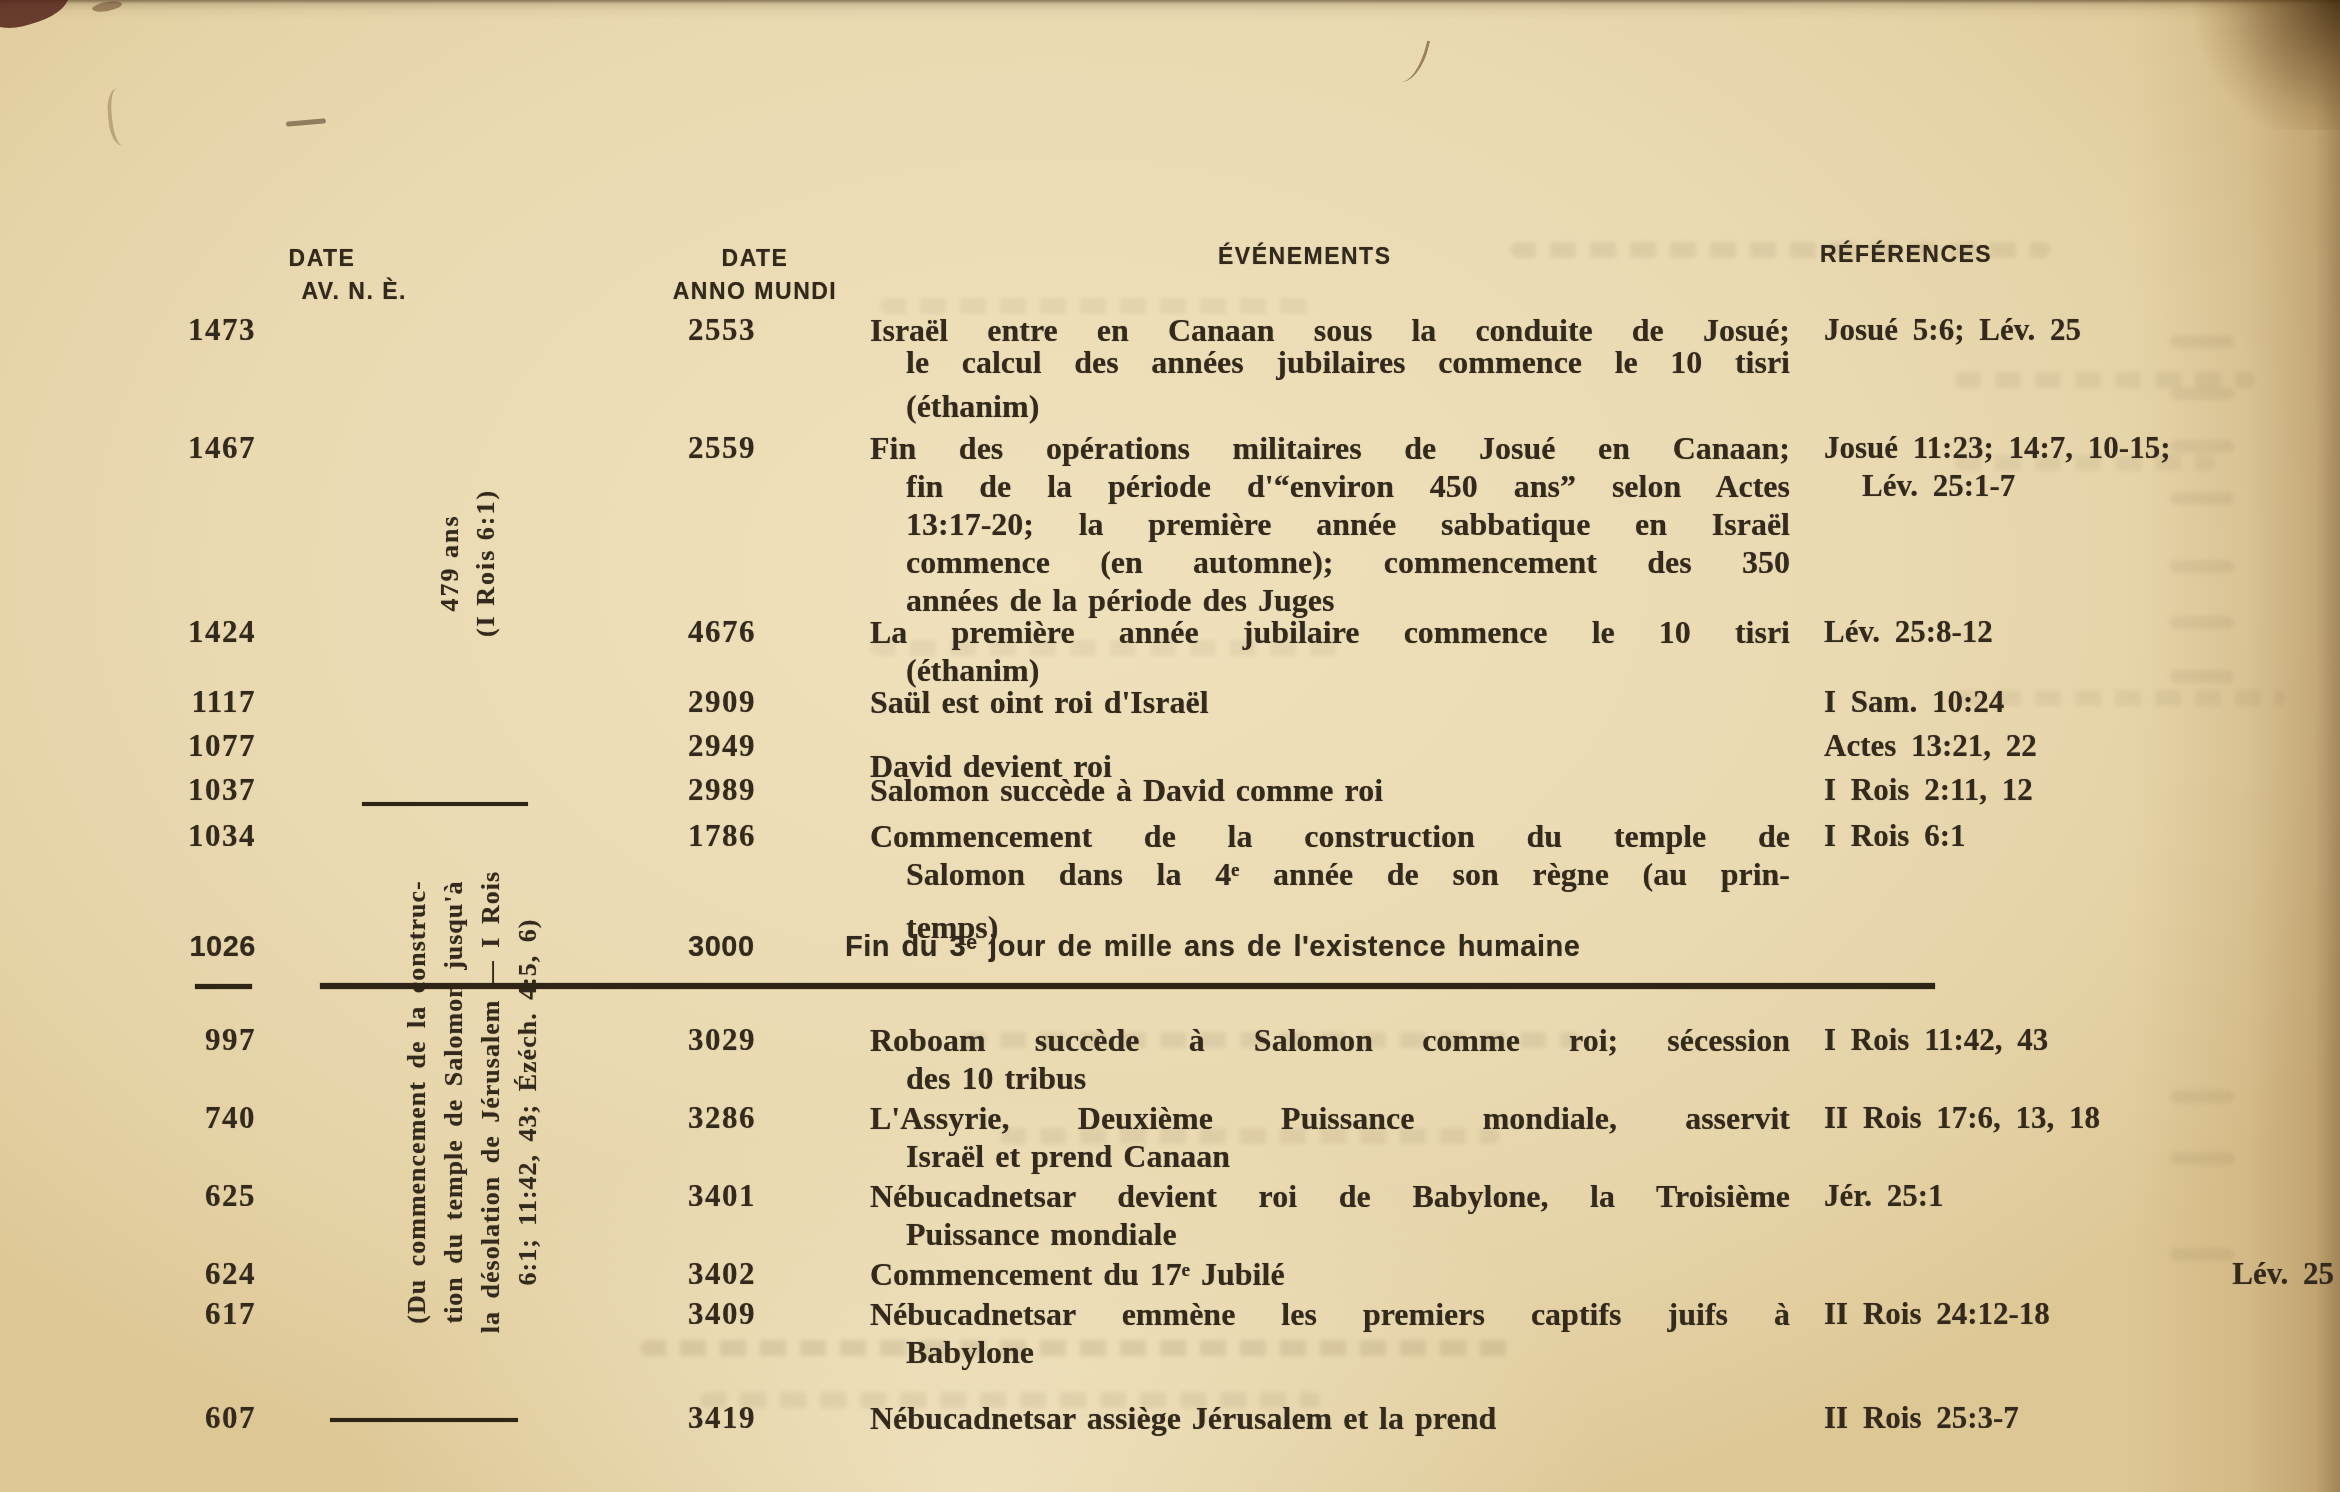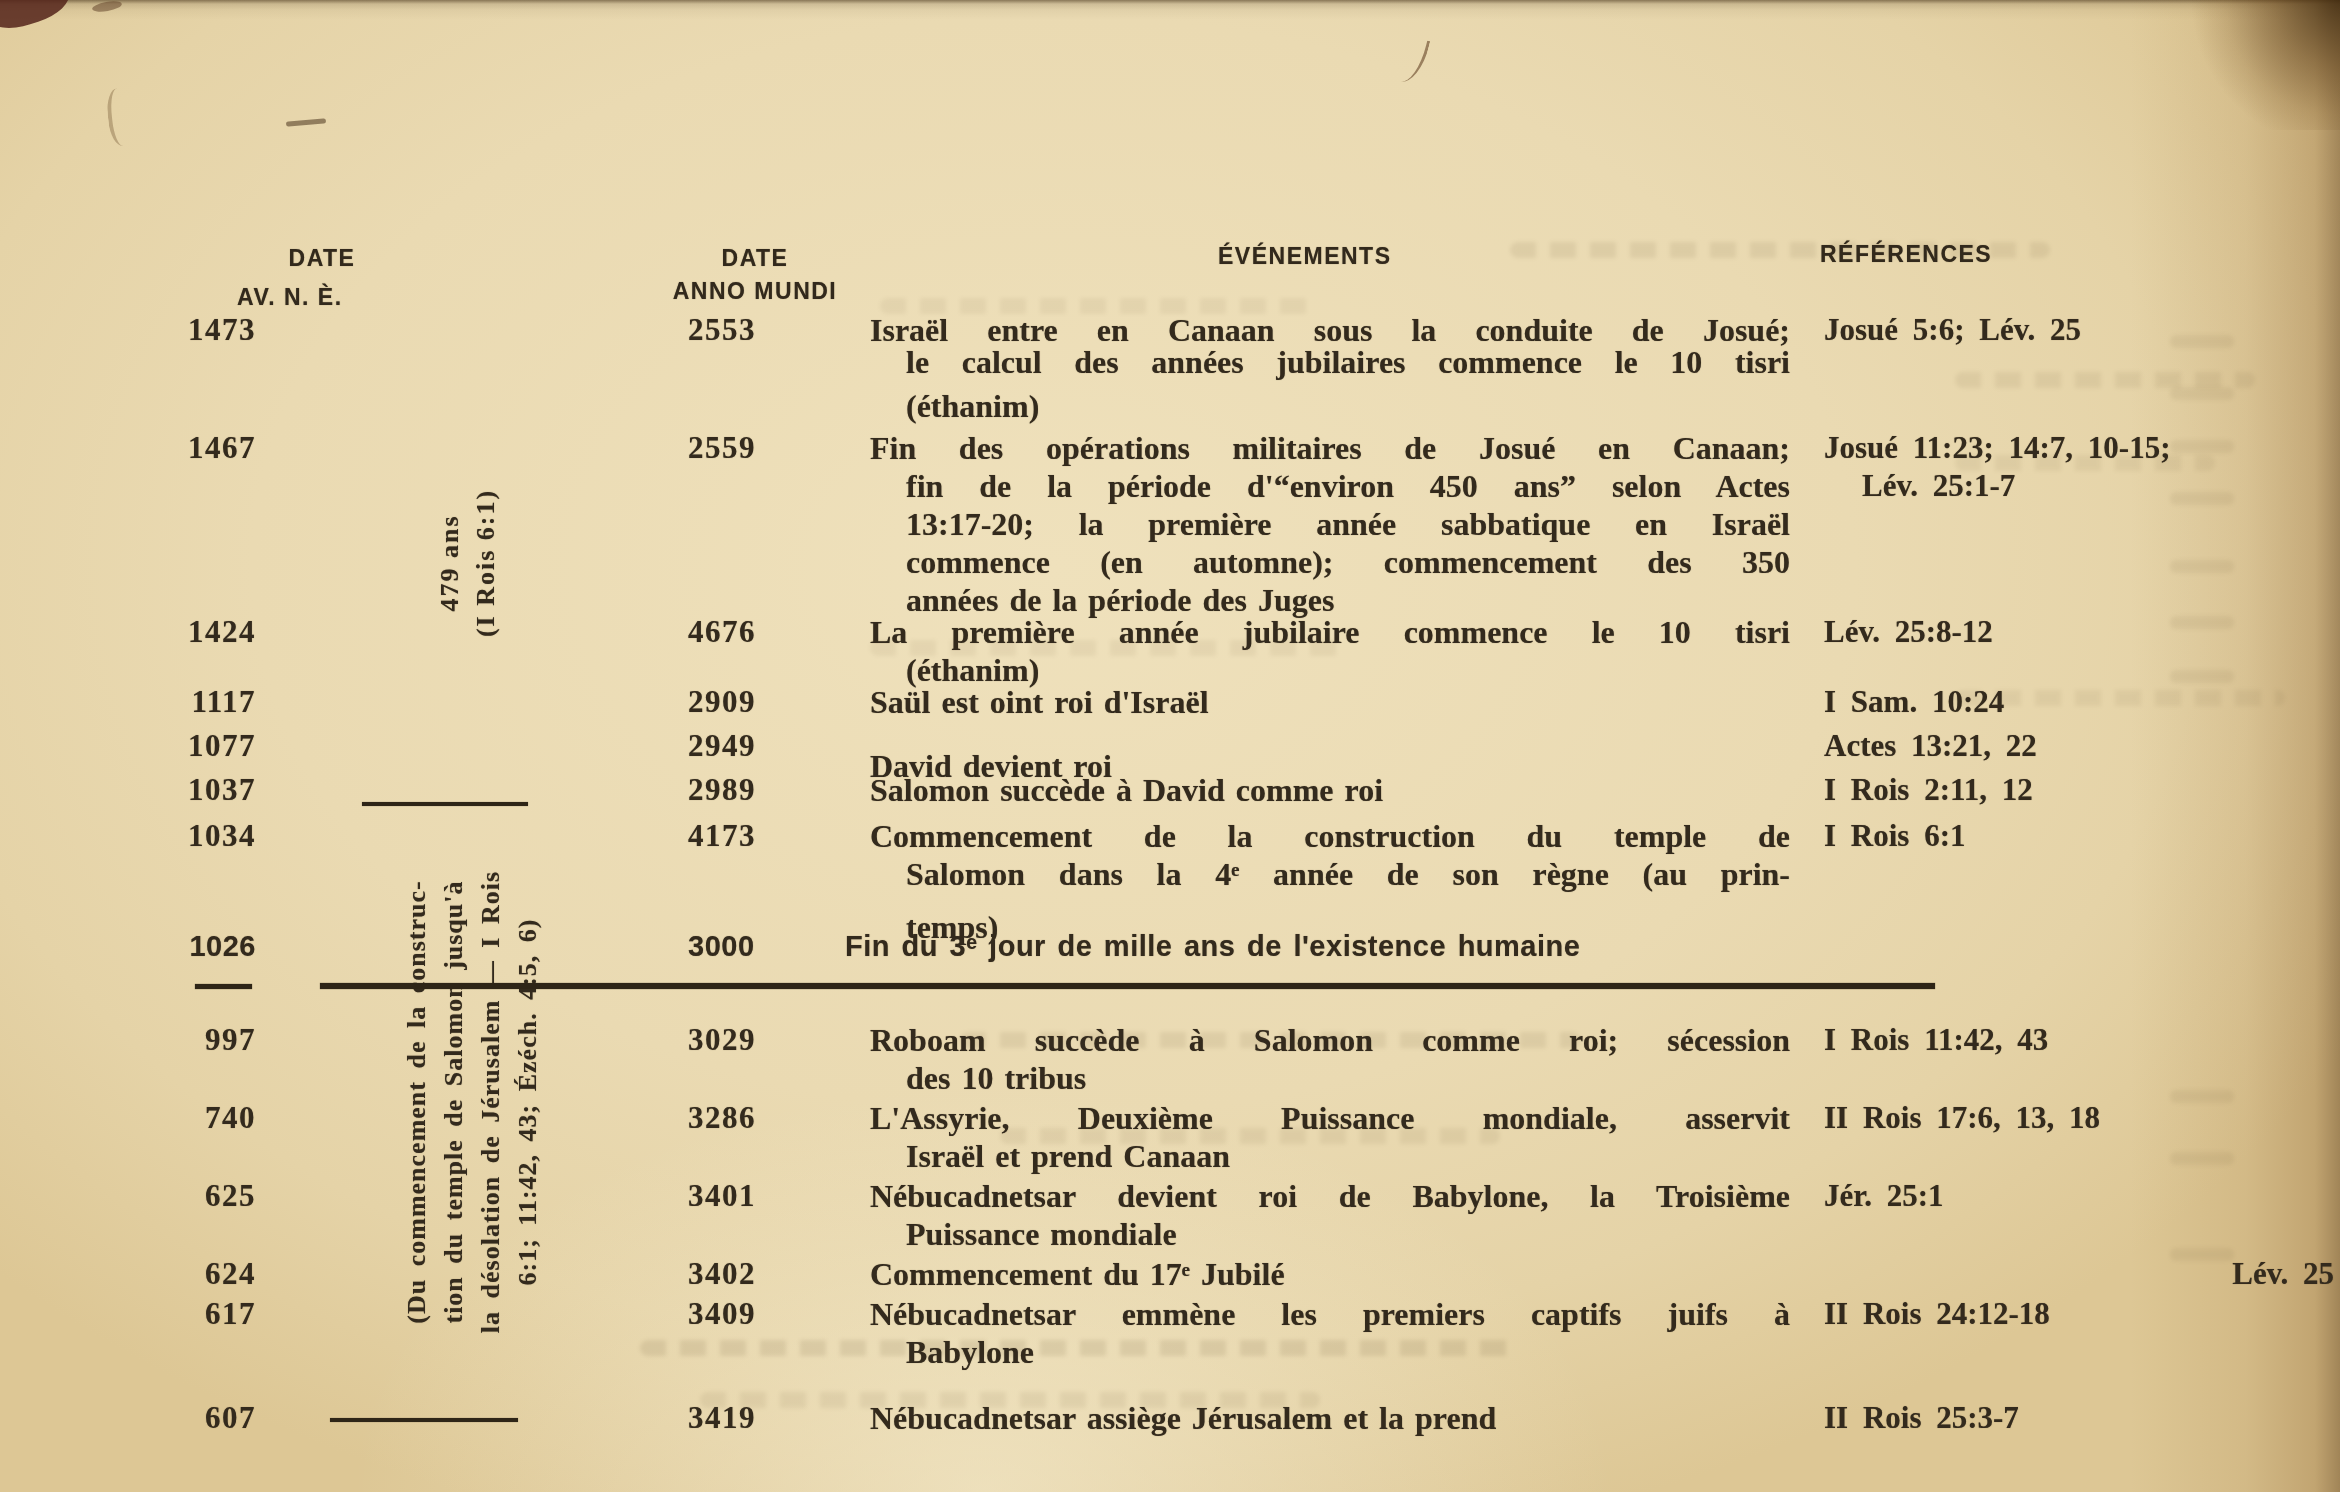--- a/index.html
+++ b/index.html
@@ -96,21 +96,21 @@
       <div class="gdash" style="left: 2170px; top: 560px;"></div>
       <div class="gdash" style="left: 2170px; top: 616px;"></div>
       <div class="gdash" style="left: 2170px; top: 670px;"></div>
       <div class="gdash" style="left: 2170px; top: 1090px;"></div>
       <div class="gdash" style="left: 2170px; top: 1152px;"></div>
       <div class="gdash" style="left: 2170px; top: 1248px;"></div>
     </div>
 
 
   <div class="hdr" style="left:237px;top:245px;width:170px;text-align:center;">DATE</div>
-  <div class="hdr" style="left:237px;top:284px;width:170px;text-align:left;">AV. N. È.</div>
+  <div class="hdr" style="left:237px;top:278px;width:170px;text-align:right;">AV. N. È.</div>
   <div class="hdr" style="left:655px;top:245px;width:200px;text-align:center;">DATE</div>
   <div class="hdr" style="left:655px;top:278px;width:200px;text-align:center;">ANNO MUNDI</div>
   <div class="hdr" style="left:1218px;top:243px;">ÉVÉNEMENTS</div>
   <div class="hdr" style="left:1820px;top:241px;">RÉFÉRENCES</div>
 
   <div class="vnote" id="vnote1" style="left:358px;top:527px;width:220px;font-size:26px;line-height:36px;letter-spacing:2px;transform:rotate(-90deg);">
       <span class="ln">479 ans</span>
       <span class="ln">(I Rois 6:1)</span>
     </div>
   <div class="vnote" id="vnote2" style="left:172px;top:1028px;width:600px;font-size:26px;line-height:37px;letter-spacing:1px;word-spacing:5px;transform:rotate(-90deg);">
@@ -152,21 +152,21 @@
       <div class="refline" style="top: 684px;">I Sam. 10:24</div>
       <div class="av" style="top: 728px;">1077</div>
       <div class="am" style="top: 728px;">2949</div>
       <div class="evline" style="top: 728px; margin-top: 20px;">David devient roi</div>
       <div class="refline" style="top: 728px;">Actes 13:21, 22</div>
       <div class="av" style="top: 772px;">1037</div>
       <div class="am" style="top: 772px;">2989</div>
       <div class="evline" style="top: 772px;">Salomon succède à David comme roi</div>
       <div class="refline" style="top: 772px;">I Rois 2:11, 12</div>
       <div class="av" style="top: 818px;">1034</div>
-      <div class="am" style="top: 818px;">4173</div>
+      <div class="am" style="top: 818px;">1786</div>
       <div class="evline just" style="top: 818px;">Commencement de la construction du temple de</div>
       <div class="evline cont just" style="top: 856px;">Salomon dans la 4ᵉ année de son règne (au prin-</div>
       <div class="evline cont" style="top: 894px; margin-top: 15px;">temps)</div>
       <div class="refline" style="top: 818px;">I Rois 6:1</div>
       <div class="av gothic" style="top: 930px;">1026</div>
       <div class="am gothic" style="top: 930px;">3000</div>
       <div class="evline gothic" style="top: 930px;">Fin du 3ᵉ jour de mille ans de l'existence humaine</div>
       <div class="av" style="top: 1022px;">997</div>
       <div class="am" style="top: 1022px;">3029</div>
       <div class="evline just" style="top: 1022px;">Roboam succède à Salomon comme roi; sécession</div>

